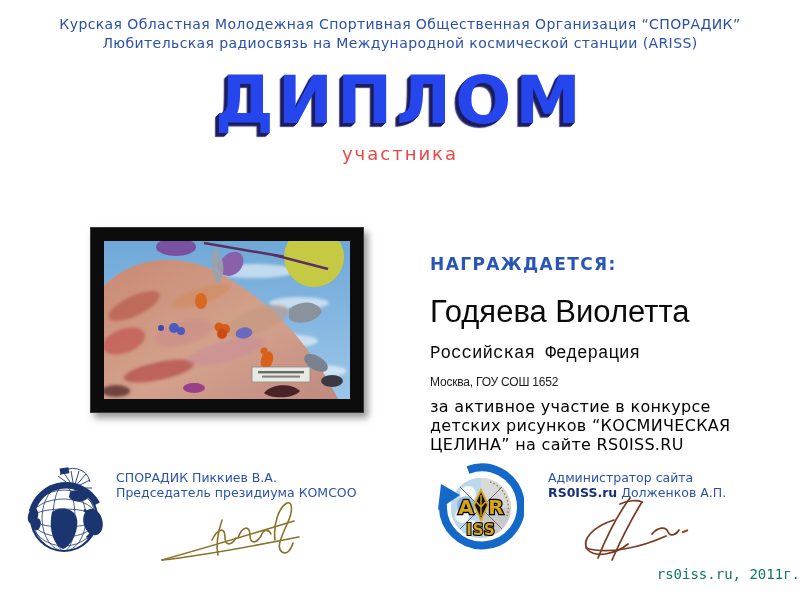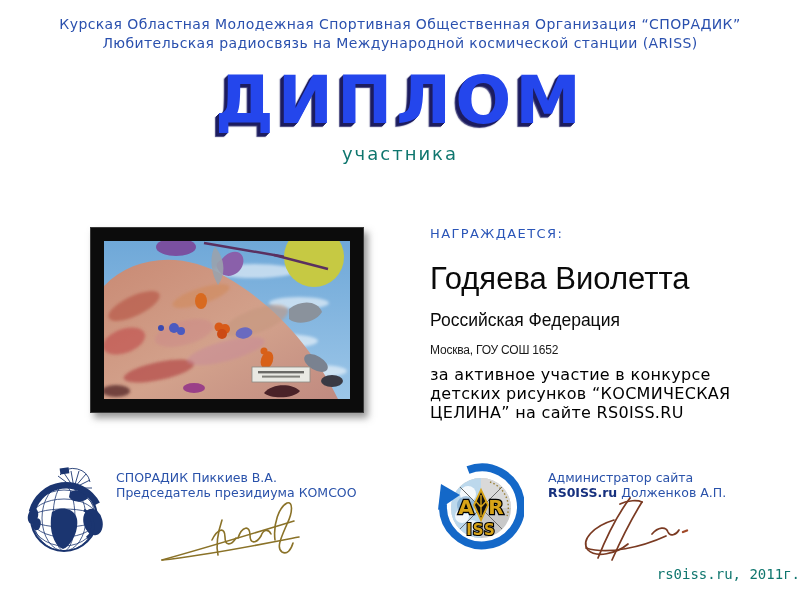--- a/index.html
+++ b/index.html
@@ -8,32 +8,32 @@
 
   
   .org-header{position:absolute;top:15px;left:0;width:800px;text-align:center;
     color:#2a50ae;font-size:14px;line-height:19px;letter-spacing:.4px;}
 
   
   .diploma-title{position:absolute;top:62px;left:0;width:800px;text-align:center;
     font-weight:bold;font-size:66px;letter-spacing:4px;color:#2446ec;
     text-shadow:-1px 1px 0 #1d1d60,-2px 2px 0 #1d1d60,-3px 3px 0 #1d1d60,-4px 4px 1px rgba(29,29,96,.85);}
   .diploma-sub{position:absolute;top:143px;left:0;width:800px;text-align:center;
-    font-size:18px;letter-spacing:2px;color:#0f766e;}
+    font-size:18px;letter-spacing:2px;color:#ef4444;}
 
   
   .painting-frame{position:absolute;left:90px;top:227px;background:#0c0c0c;padding:13px;
     border:1px solid #3a3a3a;box-shadow:4px 5px 7px rgba(70,70,70,.55);}
   .painting-frame svg{display:block;}
 
   
   .award{position:absolute;left:430px;top:226px;width:362px;}
-  .award-label{font-weight:400;font-size:13px;letter-spacing:1.4px;color:#2a55b8;}
+  .award-label{font-weight:700;font-size:17px;letter-spacing:1.4px;color:#2a55b8;margin-top:28px;}
   .award-name{margin-top:20px;font-family:"Liberation Sans",sans-serif;font-size:31px;color:#0a0a0a;}
-  .award-country{margin-top:13px;font-family:Liberation Sans, sans-serif;font-size:17.5px;color:#0a0a0a;}
+  .award-country{margin-top:13px;font-family:Liberation Mono, monospace;font-size:17.5px;color:#0a0a0a;}
   .award-school{margin-top:12px;font-family:"Liberation Sans",sans-serif;font-size:12px;
     letter-spacing:-.2px;color:#1a1a1a;}
   .award-reason{margin-top:8px;width:352px;font-size:16px;line-height:1.2;
     letter-spacing:.3px;color:#000000;}
 
   
   .caption{position:absolute;font-size:12.5px;line-height:15px;color:#2a52aa;}
   .caption .bold{font-weight:bold;color:#16307e;}
   .cap-left{left:116px;top:470px;}
   .cap-right{left:548px;top:470px;}

